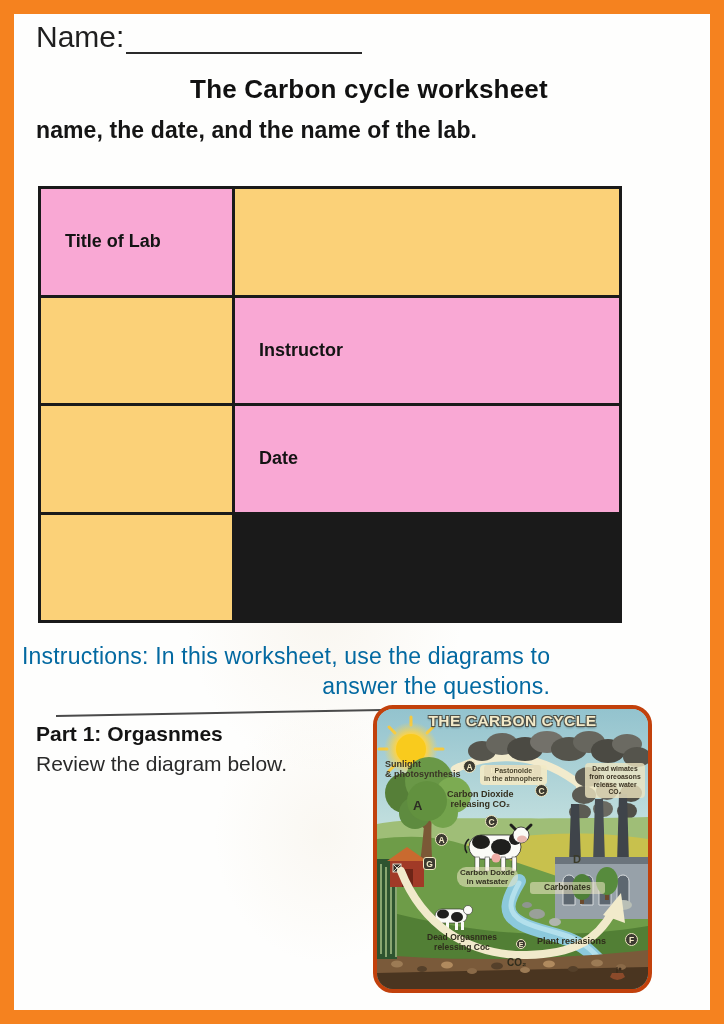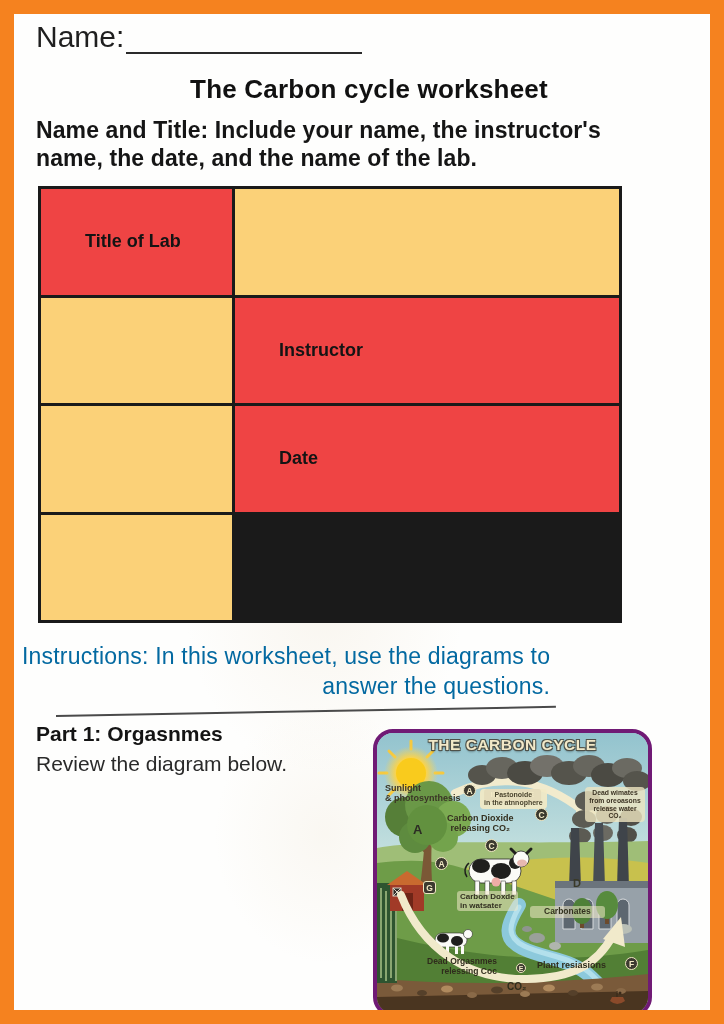--- a/index.html
+++ b/index.html
@@ -30,59 +30,59 @@
   .ws-title { position:absolute; left:0; top:60px; width:100%; padding-left:14px;
               text-align:center; font-size:26px; font-weight:700; color:#111; letter-spacing:.2px; }
 
   .intro { position:absolute; left:22px; top:102px; font-size:23px; font-weight:700;
            color:#151515; line-height:28px; letter-spacing:.1px; }
 
   .form-table { position:absolute; left:24px; top:172px; width:584px; height:437px;
                 display:grid; grid-template-columns:191px 1fr;
                 grid-template-rows:repeat(4,1fr); gap:3px;
                 background:#1A1A1A; border:3px solid #1A1A1A; }
-  .ft-label { background:#ef4444; display:flex; align-items:center;
-              padding-left:44px; font-size:18px; font-weight:700; color:#141414; }
+  .ft-label { background:#f9a8d4; display:flex; align-items:center;
+              padding-left:24px; font-size:18px; font-weight:700; color:#141414; }
   .ft-fill  { background:#FBD178; }
 
   .instructions { position:absolute; left:8px; top:627px; font-size:23px; font-weight:400;
                   color:#0369a1; line-height:30px; letter-spacing:.2px;text-align:right; }
 
   .divider { position:absolute; left:42px; top:701px; width:500px; height:0;
              border-top:2px solid #4A4A4A; transform:rotate(-1.05deg); transform-origin:left center; }
 
   .part1-heading { position:absolute; left:22px; top:708px; font-size:21px; font-weight:700; color:#141414; }
   .part1-sub     { position:absolute; left:22px; top:738px; font-size:21px; font-weight:400; color:#2A2A2A; }
 
   
-  .diagram { position:absolute; left:359px; top:715px; width:279px; height:288px;
-             border:4px solid #701a75; border-radius:20px; overflow:hidden; background:#A9D0D8; }
+  .diagram { position:absolute; left:359px; top:691px; width:279px; height:288px;
+             border:4px solid #c2410c; border-radius:20px; overflow:hidden; background:#A9D0D8; }
   .diagram svg { position:absolute; left:0; top:0; }
 
   .dg-label { position:absolute; font-weight:700; white-space:pre-line; line-height:1.15; }
   .dg-title { left:0; top:3px; width:100%; text-align:center; font-size:15.5px; letter-spacing:.5px;
               color:#F2E9C8;
               text-shadow:-1px -1px 0 #4E5149, 1px -1px 0 #4E5149, -1px 1px 0 #4E5149,
                            1px 1px 0 #4E5149, 0 2px 2px rgba(0,0,0,.35); }
   .dg-subtitle { left:50%; top:24px; transform:translateX(-50%);
                  background:#56544B; color:#EFE7C2; font-size:7.5px; padding:2px 7px;
                  border-radius:3px; letter-spacing:.4px; white-space:nowrap;margin-top:32px; }
   .lb-sunlight   { left:8px;   top:50px;  font-size:9px;   color:#3A3426; }
   .lb-atmosphere { left:103px; top:56px;  font-size:7px;   color:#4A442F; text-align:center;
                    background:rgba(242,233,198,.92); border-radius:4px; padding:2px 4px; }
   .lb-factory    { left:208px; top:54px;  width:60px; font-size:6.8px; color:#3B3323; text-align:center;
                    background:rgba(238,229,193,.8); border-radius:4px; padding:2px 2px; }
   .lb-co2rel     { left:70px;  top:80px;  font-size:9px;   color:#342F1F; text-align:center; }
   .lt-tree-a     { left:36px;  top:90px;  font-size:13px;  color:#2C2C24; }
-  .lb-water      { left:80px;  top:158px; font-size:8px;   color:#323021; text-align:left;
-                   background:rgba(240,233,200,.55); border-radius:3px; padding:1px 3px; }
+  .lb-water      { left:80px;  top:158px; font-size:8px;   color:#323021; text-align:center;
+                   background:rgba(240,233,200,.55); border-radius:9px; padding:1px 3px; }
   .lb-carbonates { left:153px; top:173px; font-size:8.5px; color:#33321F;
                    background:rgba(240,233,200,.55); border-radius:3px; padding:1px 14px; }
   .lt-field-d    { left:196px; top:144px; font-size:11px;  color:#3A3A28; }
-  .lb-dead       { left:50px;  top:224px; font-size:8.5px; color:#2F2C1C; text-align:right; }
+  .lb-dead       { left:50px;  top:224px; font-size:8.5px; color:#2F2C1C; text-align:center; }
   .lb-co2soil    { left:130px; top:248px; font-size:10px;  color:#2F2C1C; }
   .lb-plant      { left:160px; top:227px; font-size:9px;   color:#2F2C1C; }
 
   .bd { position:absolute; width:13px; height:13px; border-radius:50%;
         background:#3C3A30; color:#F3EAC6; font-size:8.5px; font-weight:700;
         display:flex; align-items:center; justify-content:center;
         border:1px solid #EFE7C2; }
   .bd-sm { width:10px; height:10px; font-size:7px; }
   .bd-sq { border-radius:3px; }
   .bd-arrow-a { left:86px;  top:51px; }
@@ -102,21 +102,20 @@
     <div class="wm wm2"></div>
 
     <div class="name-row">
       <span>Name:</span>
       <span class="name-line"></span>
     </div>
 
     <div class="ws-title">The Carbon cycle worksheet</div>
 
     <div class="intro">
-      <div>Name and Title: Include your name, the instructor's</div>
       <div>name, the date, and the name of the lab.</div>
     </div>
 
     <div class="form-table">
       <div class="ft-label">Title of Lab</div>
       <div class="ft-fill"></div>
       <div class="ft-fill"></div>
       <div class="ft-label">Instructor</div>
       <div class="ft-fill"></div>
       <div class="ft-label">Date</div>

